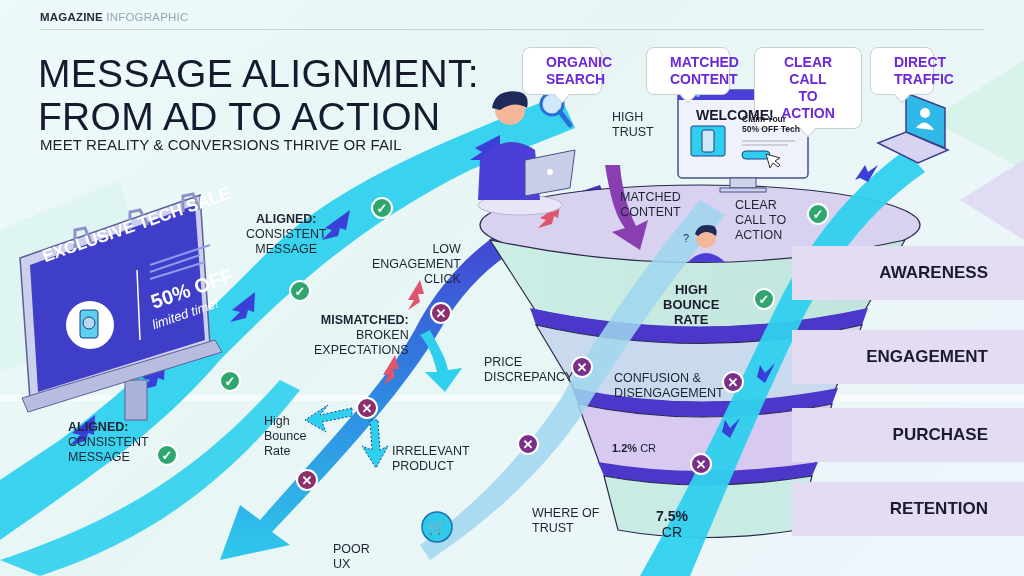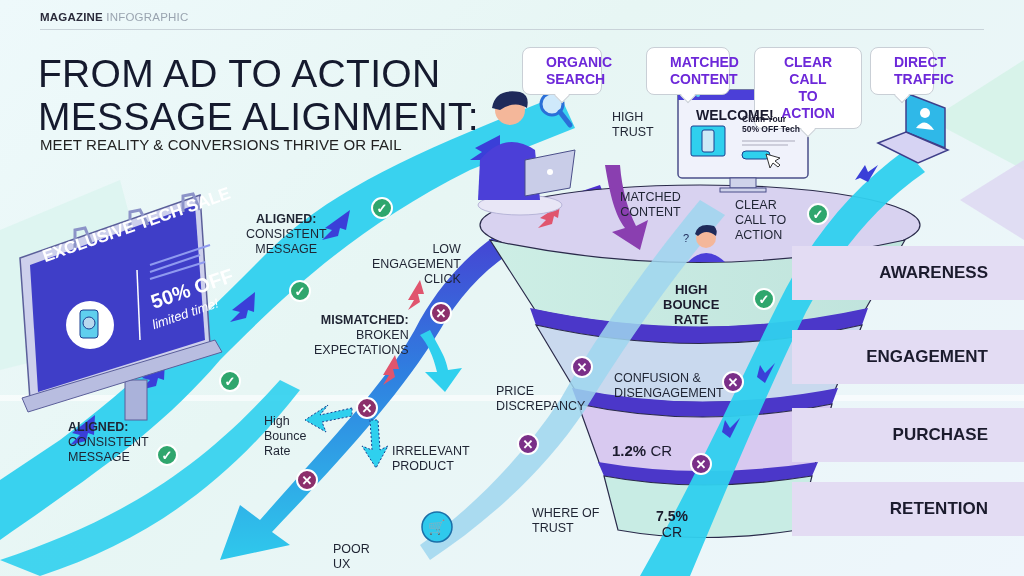--- a/index.html
+++ b/index.html
@@ -156,22 +156,22 @@
   </g>
   <text x="683" y="242" font-size="11" fill="#1e2a5a" font-family="Liberation Sans, sans-serif">?</text>
 </svg>
 
 <div class="abs kicker">
   <b>MAGAZINE</b>
   <span>INFOGRAPHIC</span>
 </div>
 <div class="abs rule"></div>
 <div class="abs title">
+  <div>MESSAGE ALIGNMENT:</div>
   <div>FROM AD TO ACTION</div>
-  <div>MESSAGE ALIGNMENT:</div>
 </div>
 <div class="abs subtitle">
   <div>MEET REALITY &amp; CONVERSIONS THRIVE OR FAIL</div>
 </div>
 
 <div class="abs bubble" style="left:522px;top:47px;width:80px;">
   <div>ORGANIC</div>
   <div>SEARCH</div>
 </div>
 <div class="abs bubble" style="left:646px;top:47px;width:84px;">
@@ -223,21 +223,21 @@
 </div>
 <div class="abs lbl" style="left:620px;top:190px;text-align:center;">
   <div>MATCHED</div>
   <div>CONTENT</div>
 </div>
 <div class="abs lbl" style="left:735px;top:198px;">
   <div>CLEAR</div>
   <div>CALL TO</div>
   <div>ACTION</div>
 </div>
-<div class="abs lbl" style="left:496px;top:355px;margin-top:29px;">
+<div class="abs lbl" style="left:484px;top:355px;">
   <div>PRICE</div>
   <div>DISCREPANCY</div>
 </div>
 <div class="abs lbl" style="left:264px;top:414px;">
   <div>High</div>
   <div>Bounce</div>
   <div>Rate</div>
 </div>
 <div class="abs lbl" style="left:392px;top:444px;">
   <div>IRRELEVANT</div>
@@ -254,21 +254,21 @@
 <div class="abs lbl" style="left:614px;top:371px;">
   <div>CONFUSION &amp;</div>
   <div>DISENGAGEMENT</div>
 </div>
 
 <div class="abs funnel-txt" style="left:663px;top:282px;font-size:13px;line-height:15px;">
   <div>HIGH</div>
   <div>BOUNCE</div>
   <div>RATE</div>
 </div>
-<div class="abs funnel-txt" style="left:612px;top:442px;font-size:15px;">
+<div class="abs funnel-txt" style="left:612px;top:442px;font-size:11px;">
   <span>1.2%</span>
   <span style="font-weight:400;">CR</span>
 </div>
 <div class="abs funnel-txt" style="left:656px;top:508px;font-size:14px;line-height:16px;">
   <div>7.5%</div>
   <div style="font-weight:400;">CR</div>
 </div>
 
 <div class="abs stage" style="top:246px;">
     <span>AWARENESS</span>

